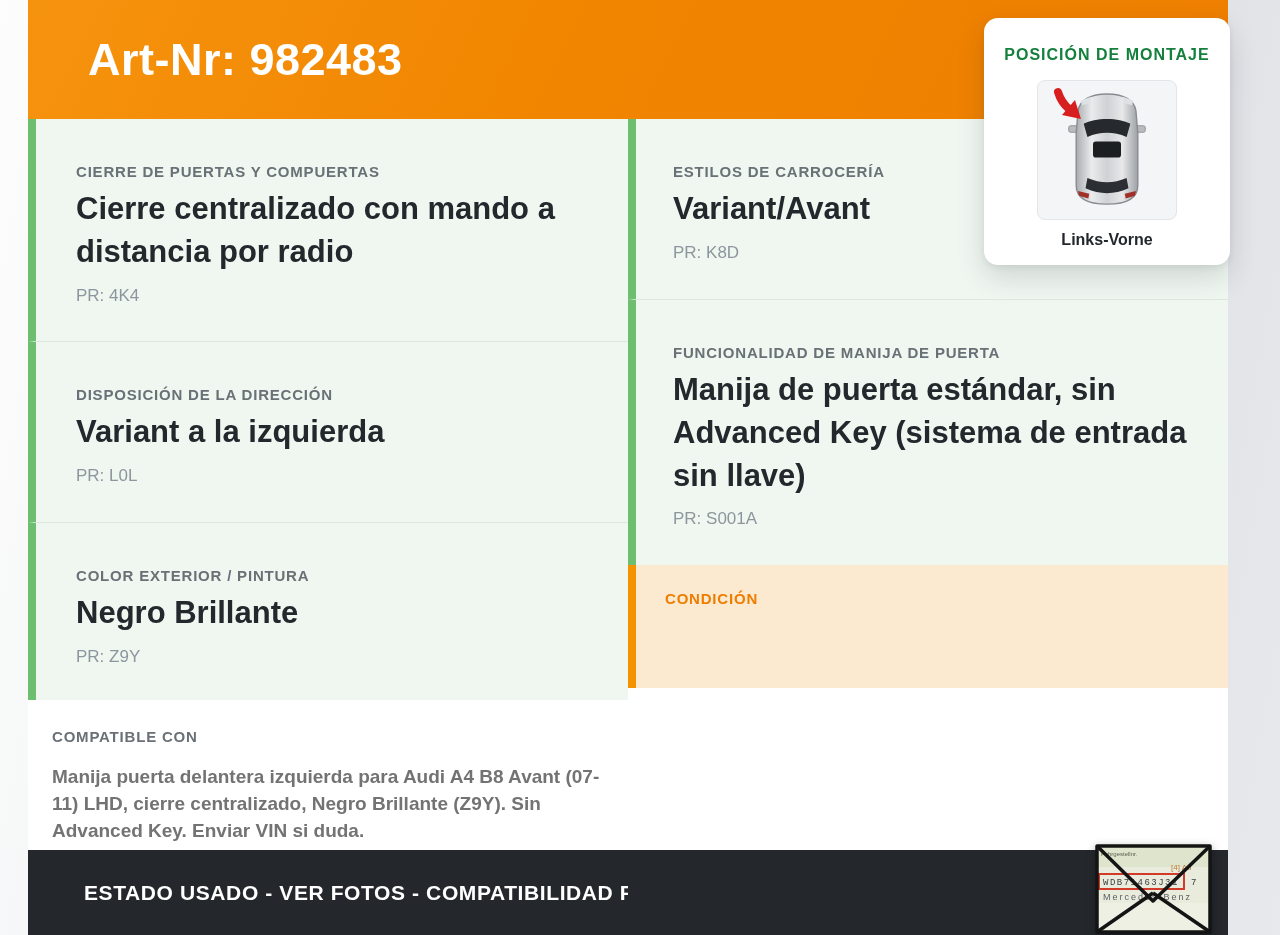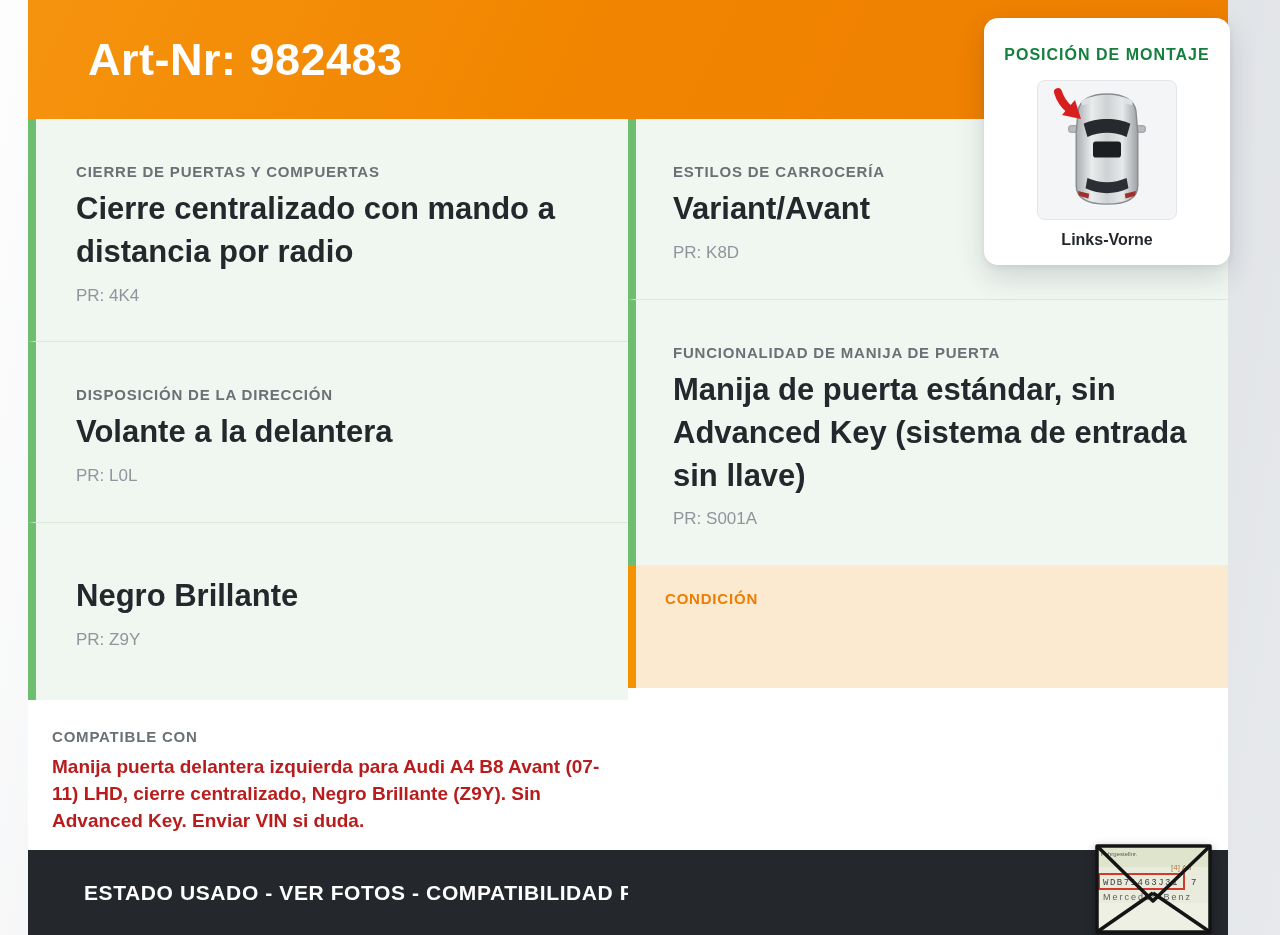--- a/index.html
+++ b/index.html
@@ -38,22 +38,22 @@
   }
   .pr { font-size:17px; color:#8e969d; margin-top:12px; }
 
   
   .l1 { height:222px; } .l2 { height:181px; } .l3 { height:178px; }
   
   .r1 { height:180px; padding-left:37px; } .r2 { height:266px; padding-left:37px; }
 
   .compatible { height:150px; background:#ffffff; padding:28px 26px 0 24px; }
   .compatible .body {
-    font-size:19px; font-weight:bold; color:#b91c1c; line-height:1.42;
-    margin-top:9px; max-width:552px;
+    font-size:19px; font-weight:bold; color:#737373; line-height:1.42;
+    margin-top:19px; max-width:552px;
   }
 
   .condition {
     height:123px; background:#fbe9d0; border-left:8px solid #f49200;
     padding:25px 28px 0 29px;
   }
   .condition .label { color:#ee7d00; }
   .condition .body {
     font-size:19px; font-weight:bold; color:#51575e; line-height:1.4;
     margin-top:8px; max-width:565px;
@@ -106,24 +106,25 @@
   <div class="columns">
 
     <div class="col">
       <div class="sect l1">
         <div class="label">CIERRE DE PUERTAS Y COMPUERTAS</div>
         <div class="title">Cierre centralizado con mando a distancia por radio</div>
         <div class="pr">PR: 4K4</div>
       </div>
       <div class="sect l2 divided">
         <div class="label">DISPOSICIÓN DE LA DIRECCIÓN</div>
-        <div class="title">Volante a la delantera</div>
+        <div class="title">Variant a la izquierda</div>
         <div class="pr">PR: L0L</div>
       </div>
       <div class="sect l3 divided">
+        <div class="label">COLOR EXTERIOR / PINTURA</div>
         <div class="title">Negro Brillante</div>
         <div class="pr">PR: Z9Y</div>
       </div>
       <div class="compatible">
         <div class="label">COMPATIBLE CON</div>
         <div class="body">Manija puerta delantera izquierda para Audi A4 B8 Avant (07-11) LHD, cierre centralizado, Negro Brillante (Z9Y). Sin Advanced Key. Enviar VIN si duda.</div>
       </div>
       <div class="footer">
         <div class="foot-text">ESTADO USADO - VER FOTOS - COMPATIBILIDAD POR VIN</div>
       </div>

